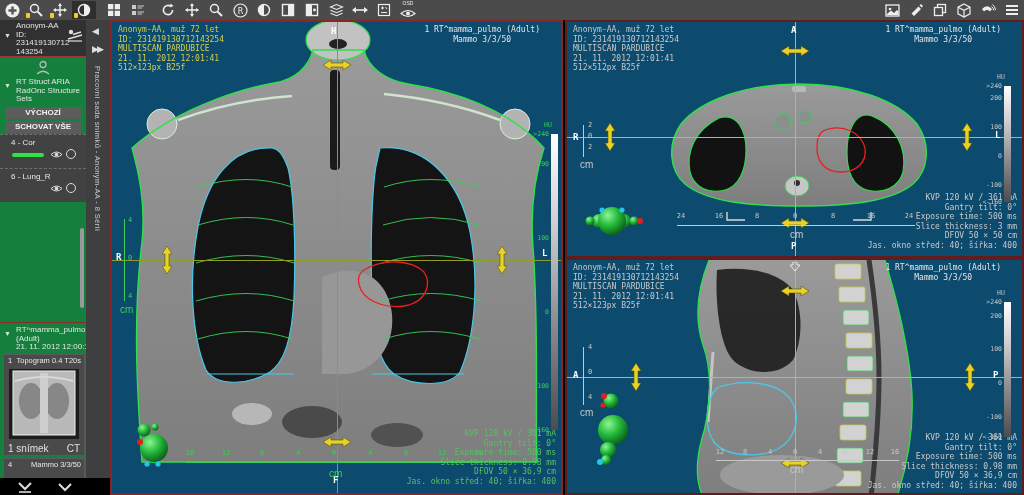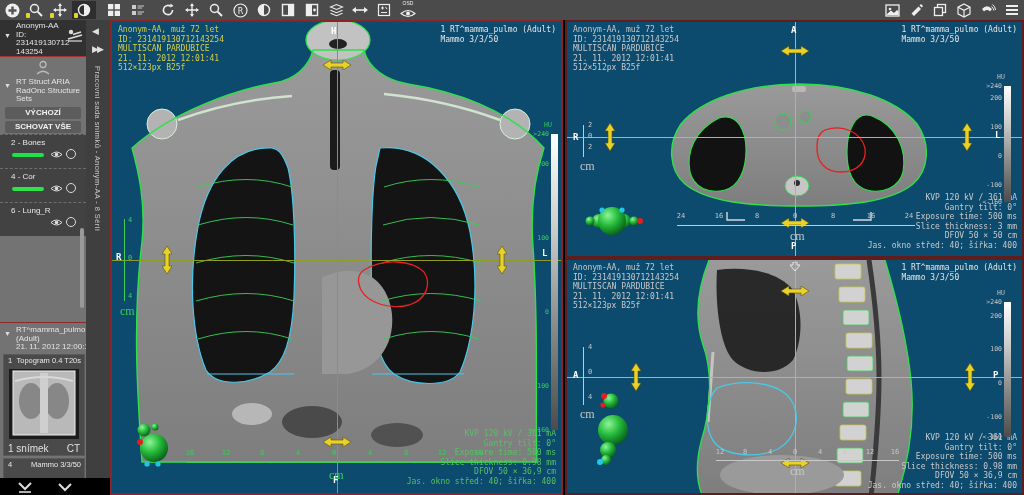--- a/index.html
+++ b/index.html
@@ -9,21 +9,21 @@
   #toolbar{position:absolute;left:0;top:0;width:1024px;height:20px;background:#4b4b4b;
            display:flex;align-items:center;}
   .tb{width:24px;height:18px;display:inline-flex;align-items:center;justify-content:center;
       position:relative;flex:0 0 auto;}
   .tb.active{background:#2e2e2e;}
   .tb .mb{position:absolute;left:2px;bottom:1px;width:4px;height:5px;background:#e8d229;border-radius:1px;}
   .tbsep{width:6px;height:18px;flex:0 0 auto;}
   .tbspring{flex:1 1 auto;}
   .osdtxt{position:absolute;top:0px;left:0;width:100%;text-align:center;font-size:5px;color:#eee;line-height:5px;}
   
-  #sidebar{position:absolute;left:0;top:20px;width:86px;height:458px;background:#737373;}
+  #sidebar{position:absolute;left:0;top:20px;width:86px;height:458px;background:#15803d;}
   #patientbox{position:absolute;left:0;top:0;width:86px;height:36px;background:#313131;
               border-bottom:1px solid #a03434;}
   .caret{position:absolute;color:#ddd;font-size:7px;}
   .sb-txt{color:#e4e4e4;font-size:8px;line-height:8.5px;white-space:pre;}
   #patient-text{position:absolute;left:16px;top:2px;}
   #bed-icon{position:absolute;right:3px;top:8px;}
   #person-row{position:absolute;left:0;top:38px;width:86px;height:18px;text-align:center;}
   #structset-text{position:absolute;left:16px;top:58px;}
   .sb-btn{position:absolute;left:5px;width:76px;height:12px;background:#5c5c5c;border-radius:2px;
           color:#f2f2f2;font-size:8px;font-weight:bold;text-align:center;line-height:12px;}
@@ -53,35 +53,35 @@
              letter-spacing:.4px;white-space:nowrap;}
   #bottombar{position:absolute;left:0;top:478px;width:110px;height:17px;background:#000;}
   #bottombar svg{position:absolute;top:4px;}
   
   .vp{position:absolute;background:#0c4a6e;overflow:hidden;}
   #vpc{left:110px;top:20px;width:453px;height:475px;border:2px solid #8b2525;box-sizing:border-box;}
   #vpa{left:565px;top:20px;width:459px;height:238px;border:2px solid #5f1d1d;box-sizing:border-box;}
   #vps{left:565px;top:258px;width:459px;height:237px;border:2px solid #5f1d1d;box-sizing:border-box;}
   .ov{position:absolute;font-family:"DejaVu Sans Mono",monospace;font-size:8px;line-height:9.5px;white-space:pre;}
   .pt-info{left:6px;top:3px;}
-  .series-info{right:5px;top:3px;text-align:left;color:#e6e6e6;}
+  .series-info{right:21px;top:3px;text-align:center;color:#e6e6e6;}
   .tech-info{right:5px;text-align:right;}
   .yellow{color:#d8cf49;} .gray{color:#c9c9c9;} .green{color:#56c162;}
   .orient{position:absolute;color:#fff;font-family:"DejaVu Sans Mono",monospace;font-size:9px;font-weight:bold;}
   .xline-v,.xline-h{position:absolute;pointer-events:none;}
   .xline-v{top:0;bottom:0;width:1px;}
   .xline-h{left:0;right:0;height:1px;}
   .olive{background:#8f9c25;} .ygold{background:#cdb92e;}
   .handle{position:absolute;}
   .tick-label{position:absolute;font-family:"DejaVu Sans Mono",monospace;font-size:7px;transform:translateX(-50%);}
   .vtick{transform:none;}
   .gr{color:#3ad058;} .wh{color:#c8c8c8;}
   .rline{position:absolute;height:1px;}
   .rline-v{position:absolute;width:1px;}
-  .cm-lab{position:absolute;font-family:Liberation Serif, serif;font-size:12px;}
+  .cm-lab{position:absolute;font-family:Liberation Sans, sans-serif;font-size:10px;}
   .hu-bar{position:absolute;width:7px;background:linear-gradient(#ffffff,#cfcfcf 30%,#8a8a8a 65%,#4c4c4c);}
   .hu-title{position:absolute;font-family:Liberation Mono, monospace;font-size:6.5px;}
   .hu-tick{position:absolute;font-family:"DejaVu Sans Mono",monospace;font-size:6.5px;transform:translateY(-50%);text-align:right;width:24px;}
   .doll{position:absolute;}
 </style>
 </head>
 <body>
 
 <div id="app">
 
@@ -274,29 +274,20 @@
         </svg>
     </div>
     <span class="caret" style="left:4px;top:62px">▼</span>
     <div id="structset-text" class="sb-txt">RT Struct ARIA
 RadOnc Structure
 Sets</div>
     <div class="sb-btn" style="top:87px">VÝCHOZÍ</div>
     <div class="sb-btn" style="top:101px">SCHOVAT VŠE</div>
     <div id="struct-list">
 
-    <div class="struct-row">
-      <div class="s-label">2 - Bones</div>
-      <div class="s-bar" style="background: rgb(30, 226, 74);"></div>
-      <svg class="eye" width="13" height="9">
-        <path d="M1,4.5 Q6.5,-0.5 12,4.5 Q6.5,9.5 1,4.5 Z" fill="none" stroke="#ddd" stroke-width="1"></path>
-        <circle cx="6.5" cy="4.5" r="1.8" fill="#ddd"></circle>
-          </svg>
-      <span class="s-circle"></span>
-    </div>
 
 
     <div class="struct-row">
       <div class="s-label">4 - Cor</div>
       <div class="s-bar" style="background: rgb(46, 226, 74);"></div>
       <svg class="eye" width="13" height="9">
         <path d="M1,4.5 Q6.5,-0.5 12,4.5 Q6.5,9.5 1,4.5 Z" fill="none" stroke="#ddd" stroke-width="1"></path>
         <circle cx="6.5" cy="4.5" r="1.8" fill="#ddd"></circle>
           </svg>
       <span class="s-circle"></span>

